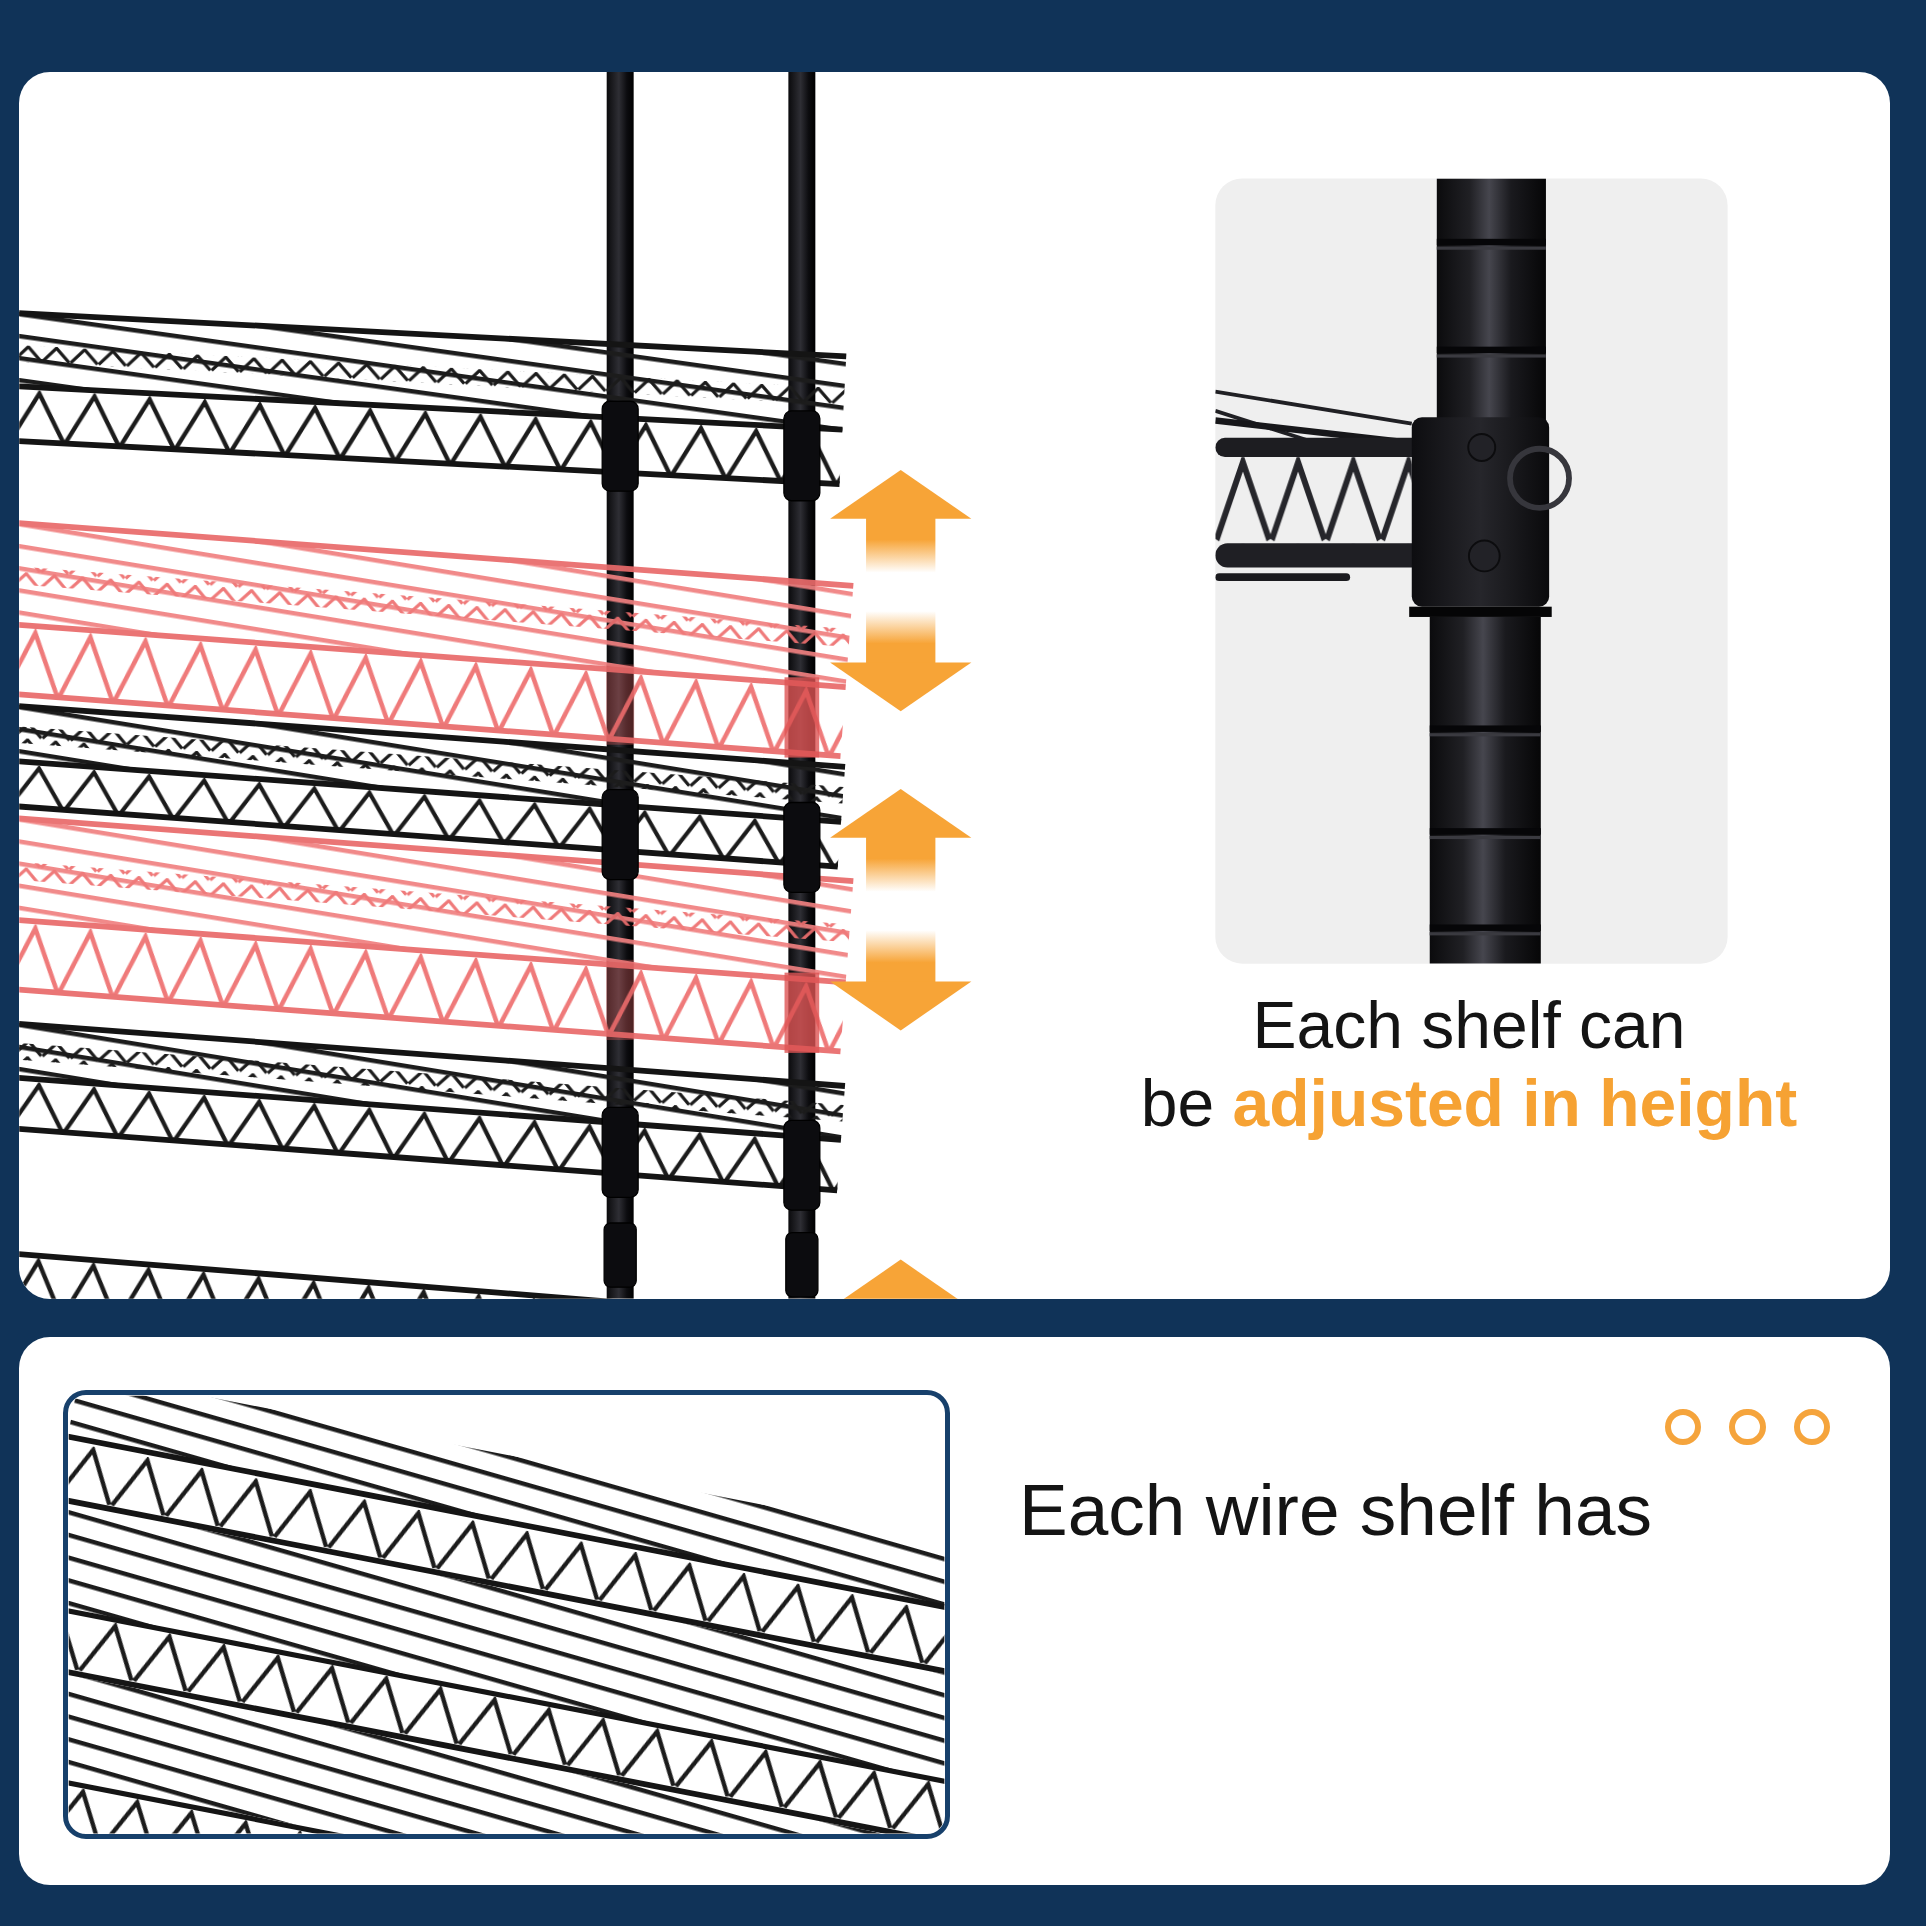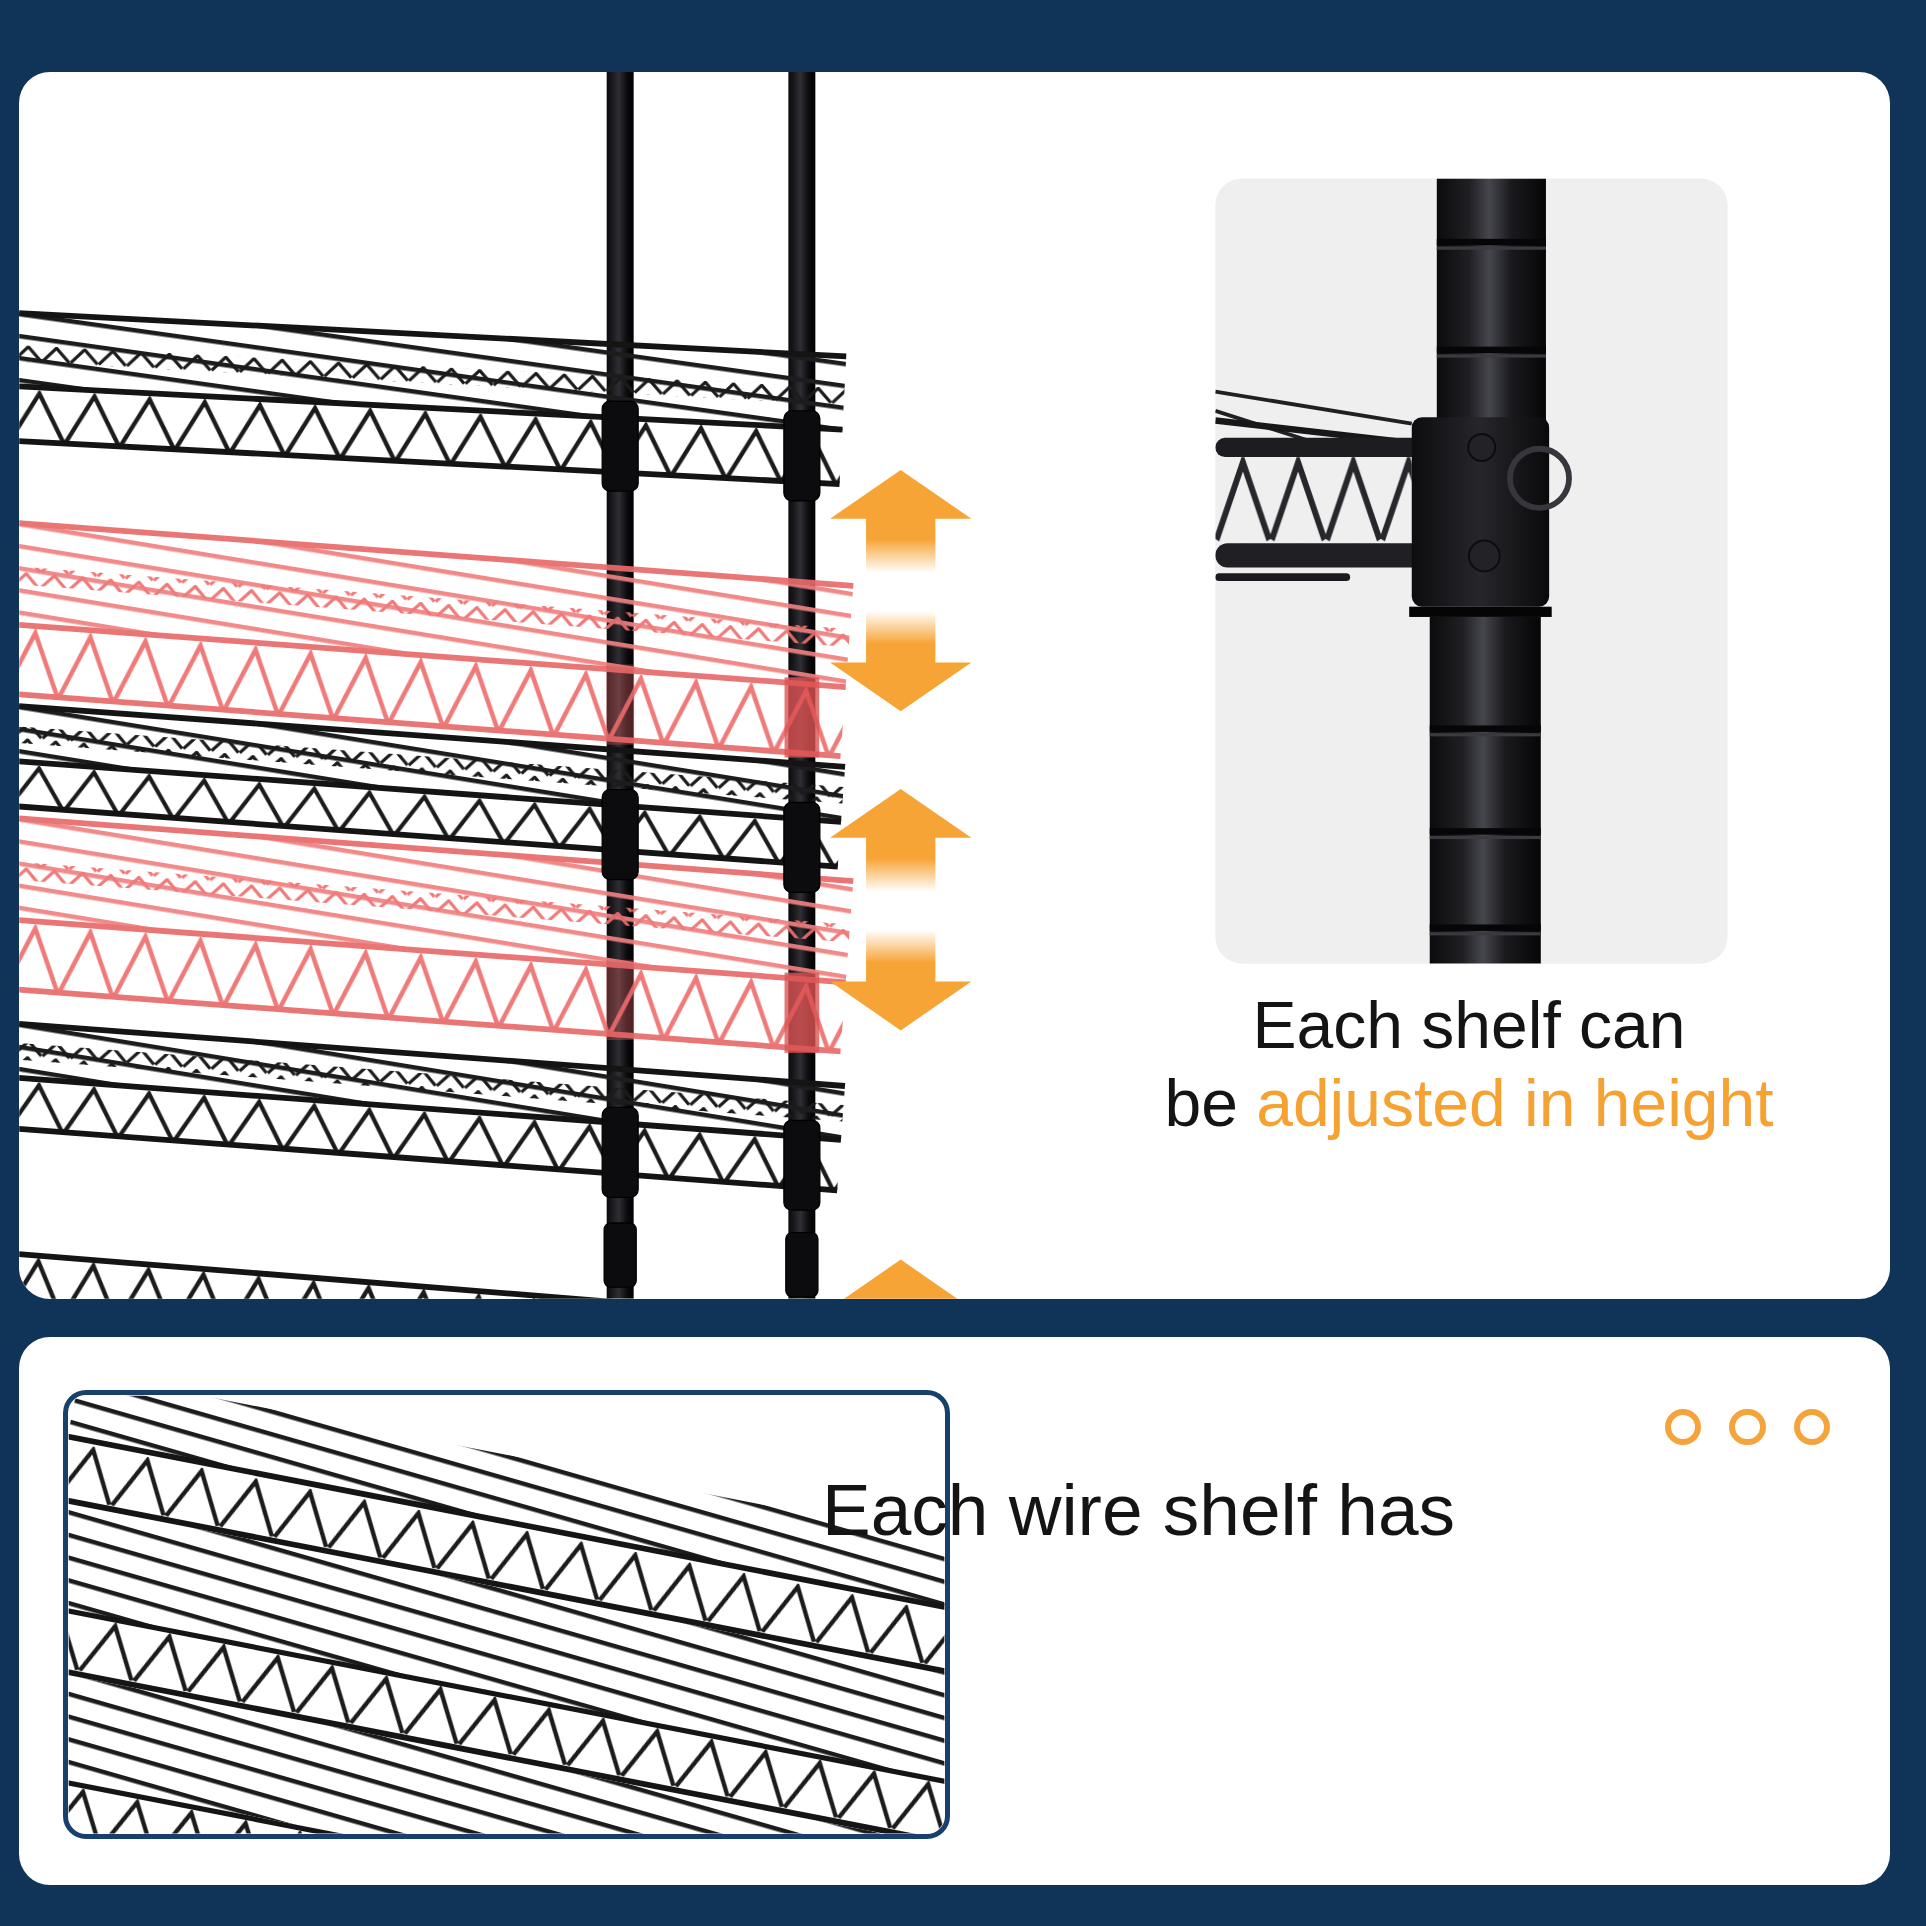--- a/index.html
+++ b/index.html
@@ -6,23 +6,23 @@
   #stage{position:relative;width:1926px;height:1926px;background:#103358;overflow:hidden;
          font-family:"Liberation Sans",sans-serif;}
   .panel{position:absolute;background:#ffffff;border-radius:31px;}
   #top-panel{left:19px;top:72px;width:1871px;height:1227px;}
   #bottom-panel{left:19px;top:1337px;width:1871px;height:548px;}
   #art{position:absolute;left:0;top:0;width:1926px;height:1926px;z-index:2;}
   .caption{position:absolute;z-index:3;color:#141414;}
   .caption span{white-space:pre-wrap;}
   #top-caption{left:989px;top:986px;width:960px;text-align:center;
                font-size:66px;line-height:78px;}
-  #bottom-caption{right:77px;top:1466px;width:1027px;text-align:left;
+  #bottom-caption{right:77px;top:1466px;width:1027px;text-align:center;
                   font-size:73px;line-height:88px;}
-  .hl{color:#F6A233;}
+  .hl{color:#F6A233;font-weight:bold;}
   #circle-row{position:absolute;top:1409px;left:1665px;width:193px;display:flex;gap:28px;z-index:3;}
   .decor-circle{width:24.4px;height:24.4px;border:6.4px solid #F5A43C;border-radius:50%;background:transparent;}
   #rib-frame{position:absolute;left:63px;top:1390px;width:887px;height:449px;box-sizing:border-box;
              border:5.8px solid #17406B;border-radius:23px;z-index:3;background:transparent;}
 </style>
 </head>
 <body>
 
 <div id="stage">
 

